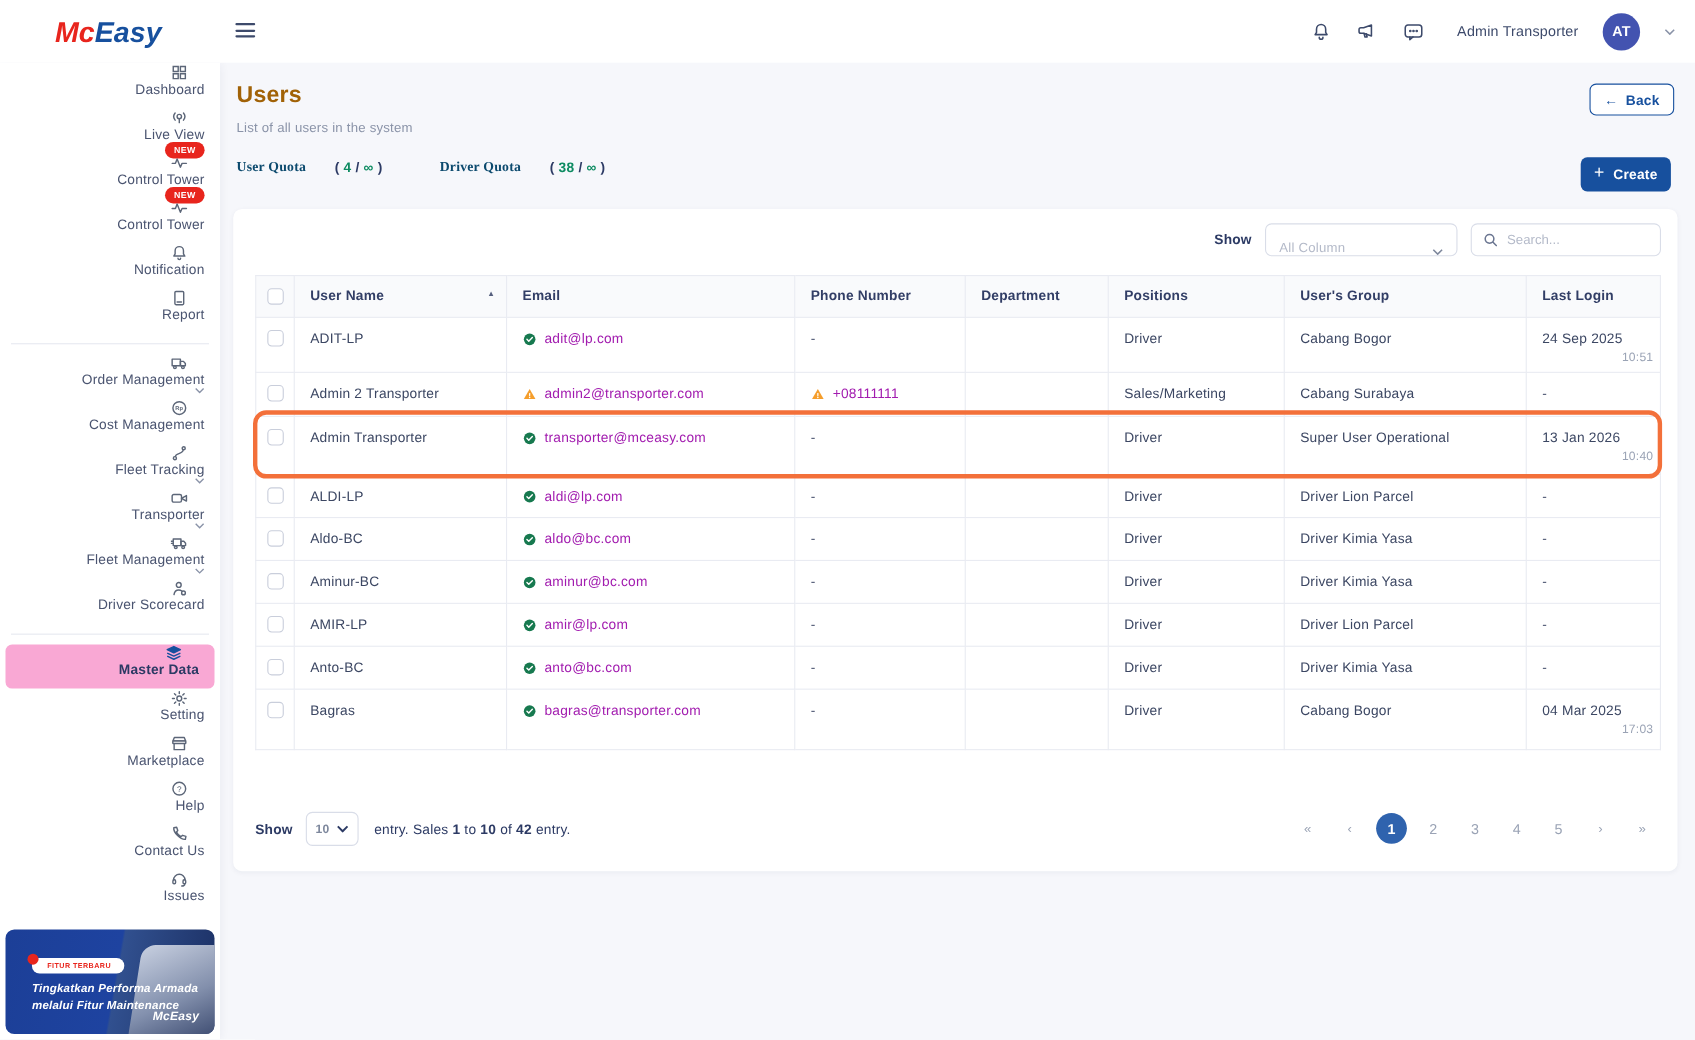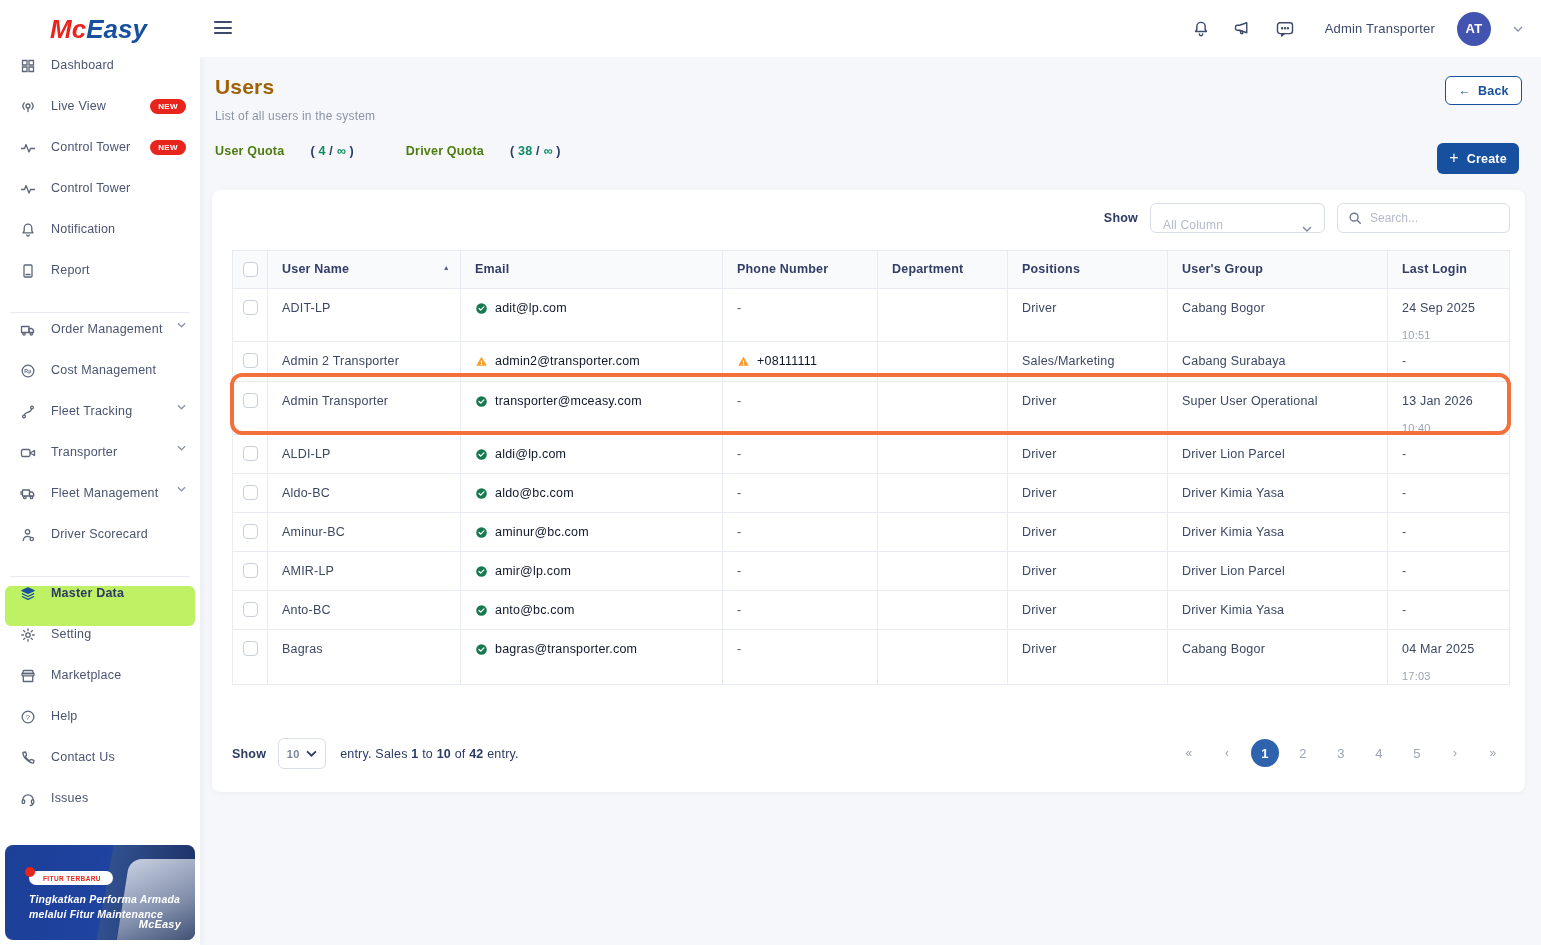--- a/index.html
+++ b/index.html
@@ -21,28 +21,28 @@
   .tb-right { position:absolute; right:18px; top:0; height:57px; display:flex; align-items:center; gap:22px; }
   .tb-ic { cursor:pointer; }
   .tb-user { font-size:13px; color:#3d4a6b; font-weight:500; cursor:pointer; margin-left:8px; }
   .avatar { width:34px; height:34px; border-radius:50%; background:#4353b0; color:#fff; font-size:13px; font-weight:700;
             display:flex; align-items:center; justify-content:center; cursor:pointer; }
   .tb-chev { cursor:pointer; }
 
   
   .sidebar { position:absolute; top:57px; left:0; bottom:0; width:200px; background:#fff; z-index:5;
              box-shadow:2px 0 8px rgba(25,39,80,.05); }
-  .sb-item { height:40px; margin:1px 0; display:flex; align-items:flex-start; padding:0 14px 0 20px; cursor:pointer; }
+  .sb-item { height:40px; margin:1px 0; display:flex; align-items:flex-end; padding:0 14px 0 37px; cursor:pointer;flex-direction:column; }
   .sb-ic { width:18px; margin-right:13px; flex:none; }
   .sb-lb { font-size:12.5px; color:#4a5470; font-weight:500; white-space:nowrap; }
   .badge { margin-left:auto; background:#e8251d; color:#fff; font-size:8px; font-weight:800; letter-spacing:.4px;
            padding:3px 8px; border-radius:9px; }
   .sb-ch { margin-left:auto; }
   .sb-div { height:1px; background:#e6e9f0; margin:9px 10px; }
-  .sb-item.active { background:#bef264; border-radius:6px; margin:1px 5px; padding-left:15px; }
+  .sb-item.active { background:#f9a8d4; border-radius:6px; margin:1px 5px; padding-left:15px; }
   .sb-item.active .sb-lb { color:#2c3a64; font-weight:700; }
 
   
   .banner { position:absolute; left:5px; right:5px; bottom:5px; height:95px; border-radius:8px; overflow:hidden;
             background:linear-gradient(100deg,#1c3f97 0%,#1e43a0 52%,#31508f 53%,#1b2f63 100%); cursor:pointer; }
   .banner:after { content:""; position:absolute; right:-14px; top:14px; width:86px; height:84px;
                   background:linear-gradient(155deg,#d8deea 0%,#8d99b3 55%,#3c4a6e 100%);
                   border-radius:12px 2px 2px 4px; transform:skewX(-9deg); opacity:.9; }
   .bn-badge { position:absolute; left:24px; top:26px; background:#fff; color:#e8251d; font-size:6.5px; font-weight:800;
               letter-spacing:.4px; padding:4px 12px 3px 14px; border-radius:9px; z-index:2; }
@@ -52,21 +52,21 @@
   .bn-logo { position:absolute; right:14px; bottom:10px; color:#fff; font-size:11px; font-weight:800; font-style:italic; z-index:2; }
 
   
   .main { position:absolute; left:200px; top:57px; right:0; bottom:0; background:#f6f7fb; }
   .page-title { position:absolute; left:15px; top:18px; font-size:21px; font-weight:800; color:#a16207; }
   .page-sub { position:absolute; left:15px; top:52px; font-size:12px; color:#8a93a8; }
   .btn-back { position:absolute; right:19px; top:19px; width:77px; height:29px; background:#fff; border:1px solid #17509e;
               border-radius:6px; color:#17509e; font-size:12.5px; font-weight:700; display:flex; align-items:center;
               justify-content:center; gap:7px; cursor:pointer; }
   .quota-row { position:absolute; left:15px; top:87px; display:flex; align-items:center; font-size:12.5px; }
-  .q-label { font-weight:700; color:#4d7c0f; }
+  .q-label { font-weight:700; color:#0c4a6e;font-family:Liberation Serif, serif; }
   .q-val { margin-left:26px; color:#2c3a64; font-weight:700; }
   .q-val .grn { color:#0d8b61; }
   .q-gap { width:52px; }
   .btn-create { position:absolute; right:22px; top:86px; width:82px; height:31px; background:#17509e; border-radius:6px;
                 color:#fff; font-size:12.5px; font-weight:700; display:flex; align-items:center; justify-content:center;
                 gap:8px; cursor:pointer; }
   .plus { font-size:16px; font-weight:400; line-height:1; margin-top:-1px; }
 
   
   .card { position:absolute; left:12px; right:16px; top:133px; height:602px; background:#fff; border-radius:8px;
@@ -87,22 +87,22 @@
   .tbl-wrap { position:absolute; left:20px; top:60px; }
   table { border-collapse:collapse; table-layout:fixed; width:1277px; background:#fff; }
   th, td { border:1px solid #e9ebf2; vertical-align:top; font-size:12.5px; text-align:left; }
   thead th { background:#f9fafc; color:#323e66; font-weight:700; height:38px; padding:11px 6px 0 14px; }
   td { padding:12px 6px 0 14px; color:#3c4763; }
   tr.h50 { height:50px; } tr.h40 { height:40px; } tr.h53 { height:53px; } tr.h39 { height:39px; } tr.h55 { height:55px; }
   .c-check { width:35px; text-align:center; padding:11px 0 0 0 !important; }
   .cb { display:inline-block; width:15px; height:15px; border:1.5px solid #c9cedb; border-radius:4px; background:#fff; cursor:pointer; }
   .sort { float:right; font-size:7px; color:#555f7e; margin:2px 4px 0 0; }
   .email-cell { display:flex; align-items:center; gap:7px; }
-  .email { color:#0f172a; cursor:pointer; }
-  .lg-time { color:#9aa3b5; font-size:11px; margin-top:14px; }
+  .email { color:#a21caf; cursor:pointer; }
+  .lg-time { color:#9aa3b5; font-size:11px; margin-top:4px;text-align:right; }
   .dash { color:#4a5470; }
 
   .hl { position:absolute; left:-2px; width:1281px; top:123px; height:62px; border:4px solid #f3703a; border-radius:12px;
         pointer-events:none; z-index:3; }
 
   
   .cf-left { position:absolute; left:20px; bottom:23px; display:flex; align-items:center; font-size:12.5px; color:#2c3a64; }
   .cf-left .show-lb { margin-right:12px; }
   .pg-select { width:48px; height:31px; border:1px solid #d9dde8; border-radius:6px; display:flex; align-items:center;
                justify-content:center; gap:7px; cursor:pointer; font-size:11px; color:#7d879c; font-weight:600; }

